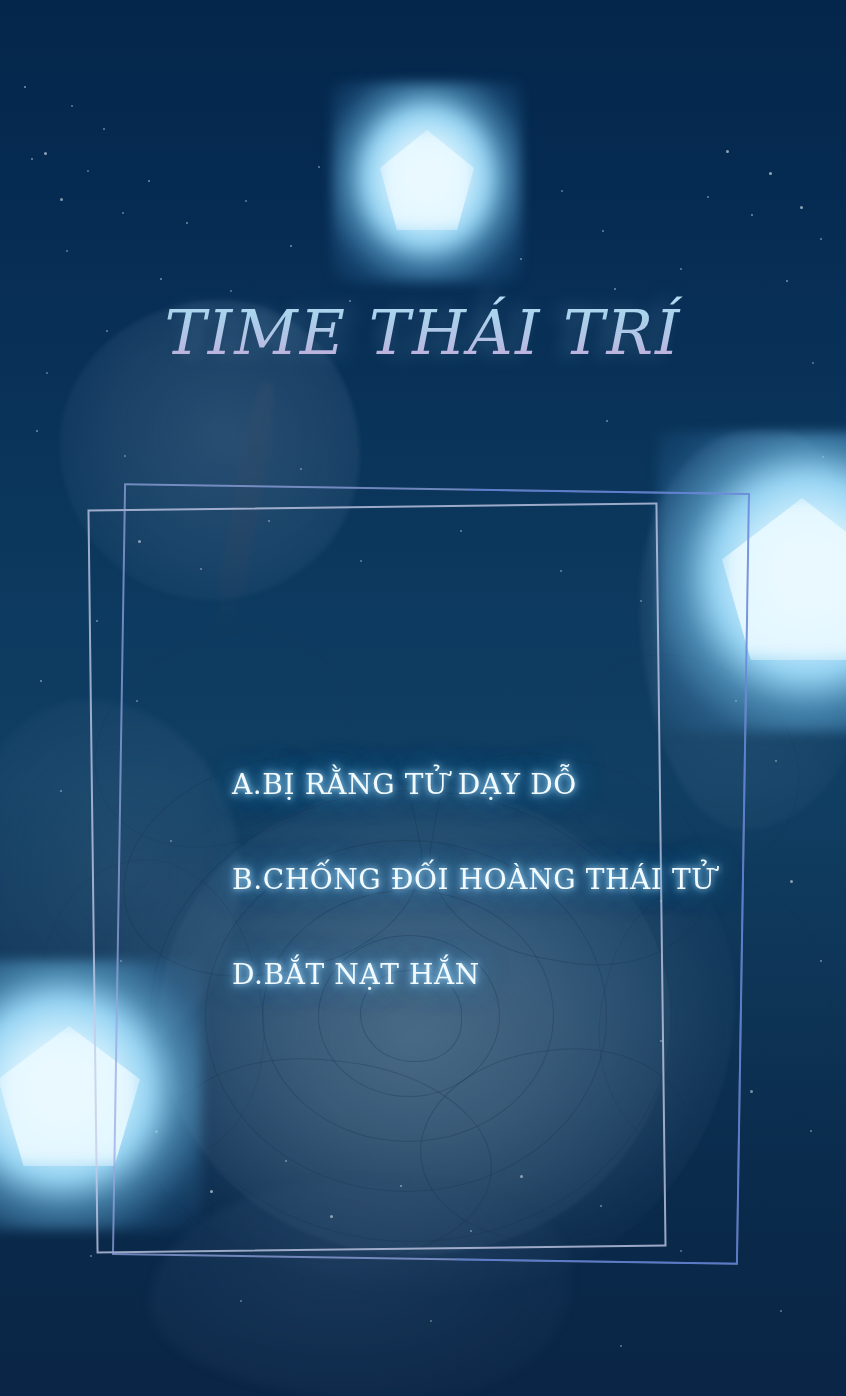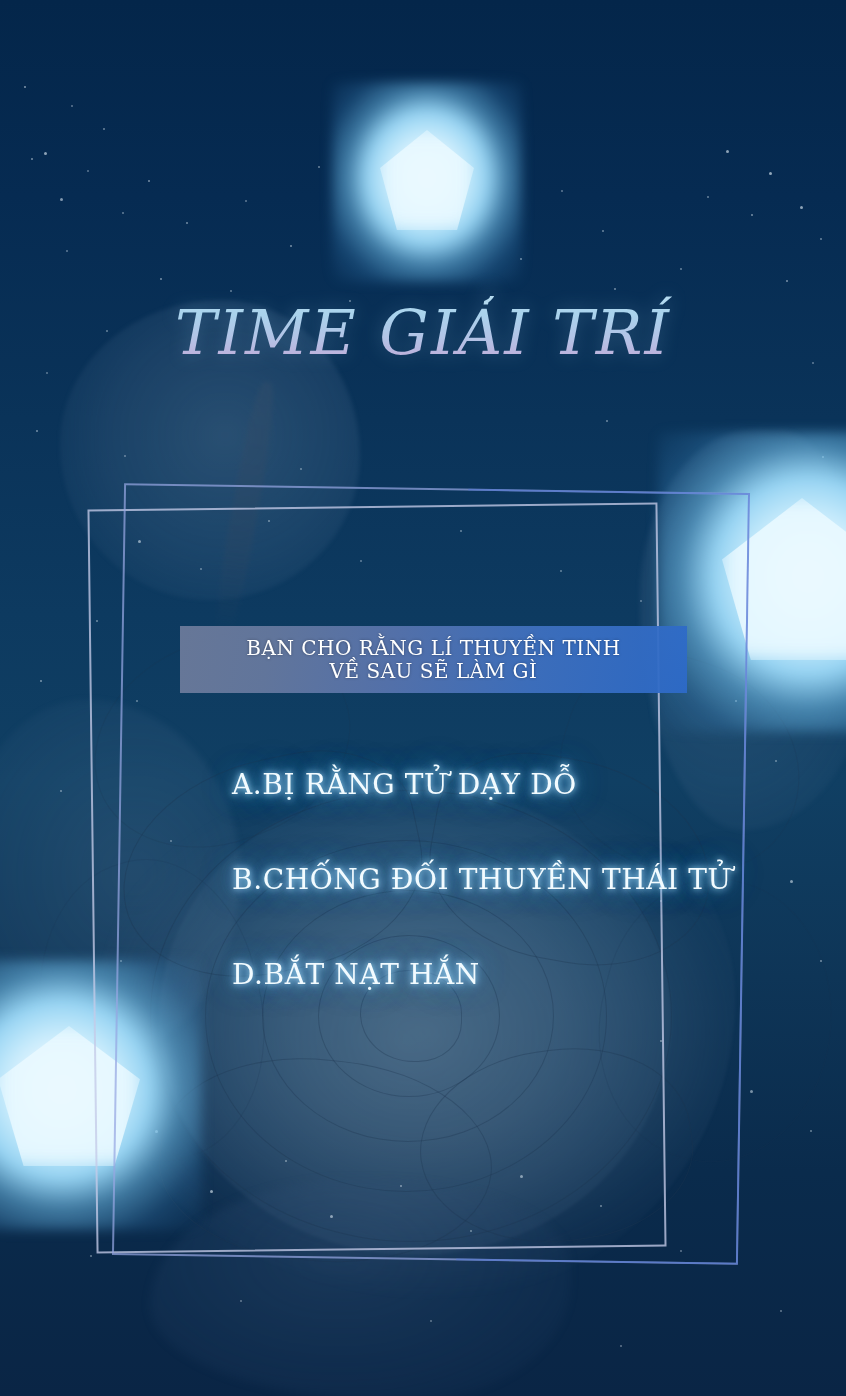--- a/index.html
+++ b/index.html
@@ -426,28 +426,22 @@
   <div class="orb" style="left:-78px;top:960px;width:280px;height:270px;">
     <div class="orb-core"></div>
     <div class="orb-shape" style="left:76px;top:66px;width:142px;height:140px;"></div>
   </div>
 
   <div class="frame frame-a"></div>
   <div class="frame frame-b"></div>
   <div class="frame frame-tint"></div>
 
   <div class="title-glow">TIME GIẢI TRÍ</div>
-  <div class="title">TIME GIẢI TRÍ</div>
-
-  <div class="question-box">
-    <div class="question-text">
-      <span class="q-line">BẠN CHO RẰNG LÍ THUYỀN TINH</span>
-      <span class="q-line">VỀ SAU SẼ LÀM GÌ</span>
-    </div>
-  </div>
+  <div class="title">TIME THÁI TRÍ</div>
+
 
   <div class="options">
     <div class="option">A.BỊ RẰNG TỬ DẠY DỖ</div>
-    <div class="option">B.CHỐNG ĐỐI THUYỀN THÁI TỬ</div>
+    <div class="option">B.CHỐNG ĐỐI HOÀNG THÁI TỬ</div>
     <div class="option">D.BẮT NẠT HẮN</div>
   </div>
 
 </div>
 
 </body></html>

